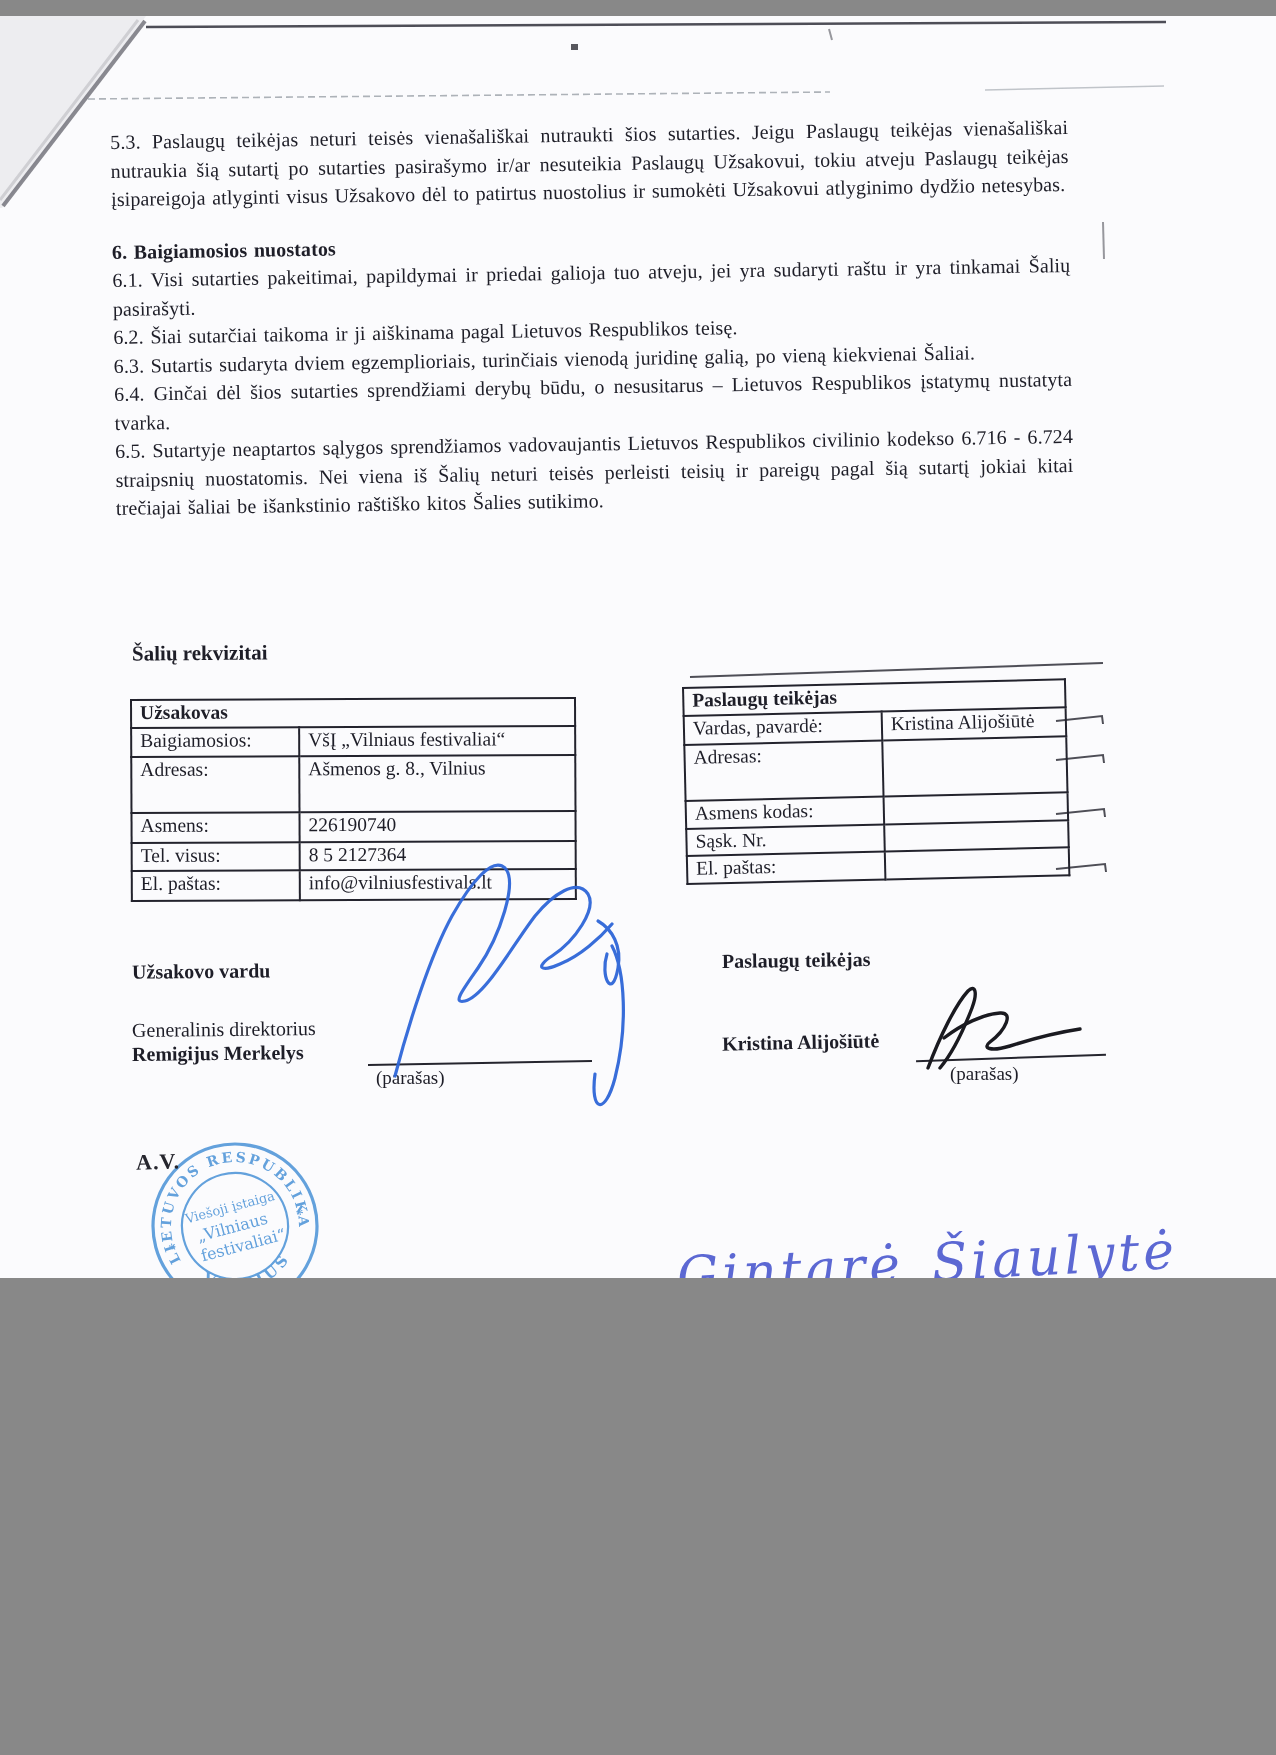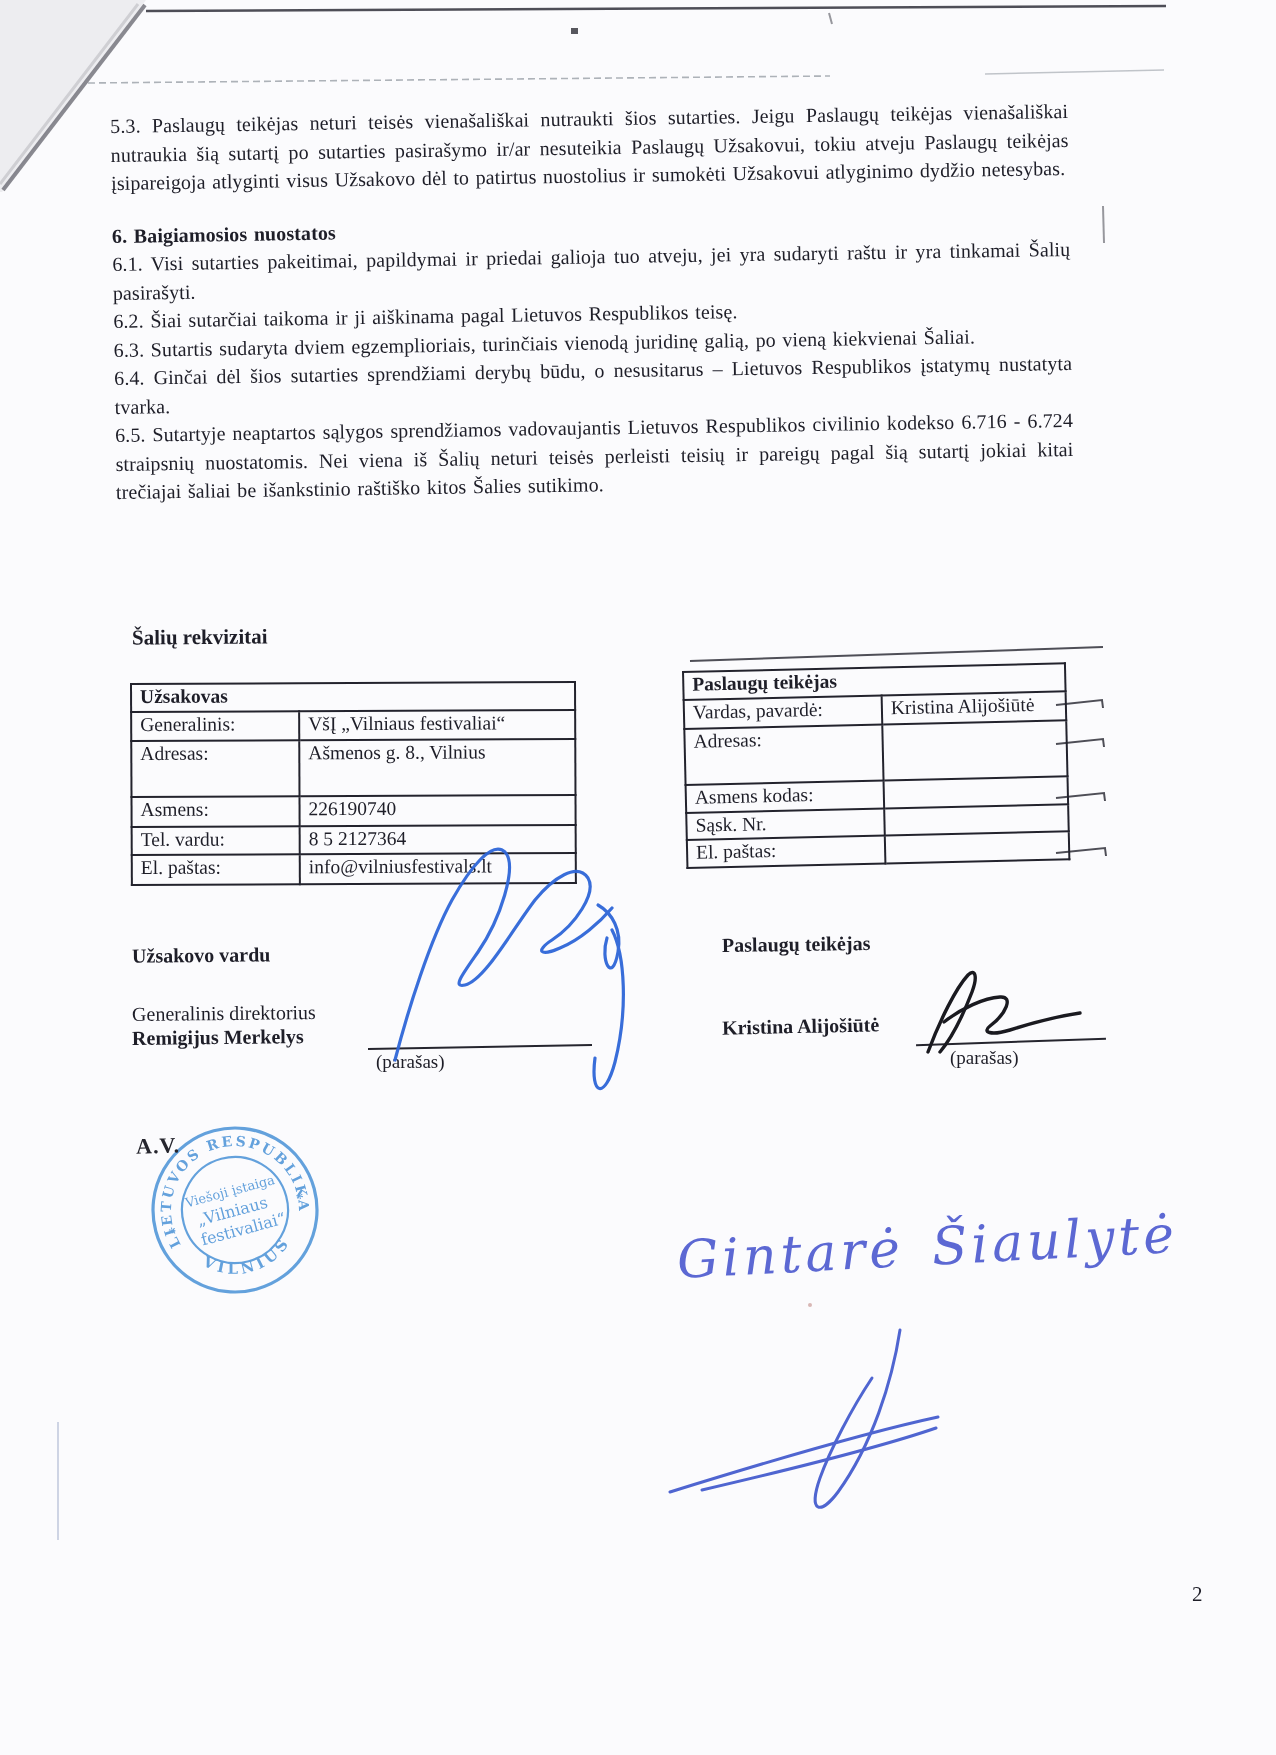--- a/index.html
+++ b/index.html
@@ -1,17 +1,17 @@
 <!DOCTYPE html>
 <html><head>
 <meta charset="utf-8">
 <style>
   html,body{margin:0;padding:0;background:#888;}
   .page{
-    position:relative;width:1276px;height:1755px;margin:0 auto;
+    position:relative;width:1276px;height:1262px;margin:16px auto;
     background:#fbfbfd;
     font-family:"Liberation Serif", serif;
     color:#1e1e28;overflow:hidden;
   }
   
   .bodytext{
     position:absolute;top:112px;left:110px;width:958px;
     font-size:20px;line-height:28.5px;text-align:justify;
     transform:rotate(-0.9deg);transform-origin:0 0;
     word-spacing:1.5px;letter-spacing:.1px;
@@ -93,33 +93,33 @@
   <table class="reqtable tbl-client">
     <colgroup>
         <col style="width:168px">
         <col style="width:276px">
       </colgroup>
     <tbody>
         <tr>
           <td colspan="2" class="hdr" style="height:24px">Užsakovas</td>
         </tr>
     <tr>
-      <td style="height:25px">Generalinis:</td>
+      <td style="height:25px">Baigiamosios:</td>
       <td>VšĮ „Vilniaus festivaliai“</td>
         </tr>
     <tr>
       <td style="height:52px">Adresas:</td>
       <td>Ašmenos g. 8., Vilnius</td>
         </tr>
     <tr>
       <td style="height:26px">Asmens:</td>
       <td>226190740</td>
         </tr>
     <tr>
-      <td style="height:24px">Tel. vardu:</td>
+      <td style="height:24px">Tel. visus:</td>
       <td>8 5 2127364</td>
         </tr>
     <tr>
       <td style="height:26px">El. paštas:</td>
       <td>info@vilniusfestivals.lt</td>
         </tr>
   </tbody>
     </table>
 
   <table class="reqtable tbl-provider">

